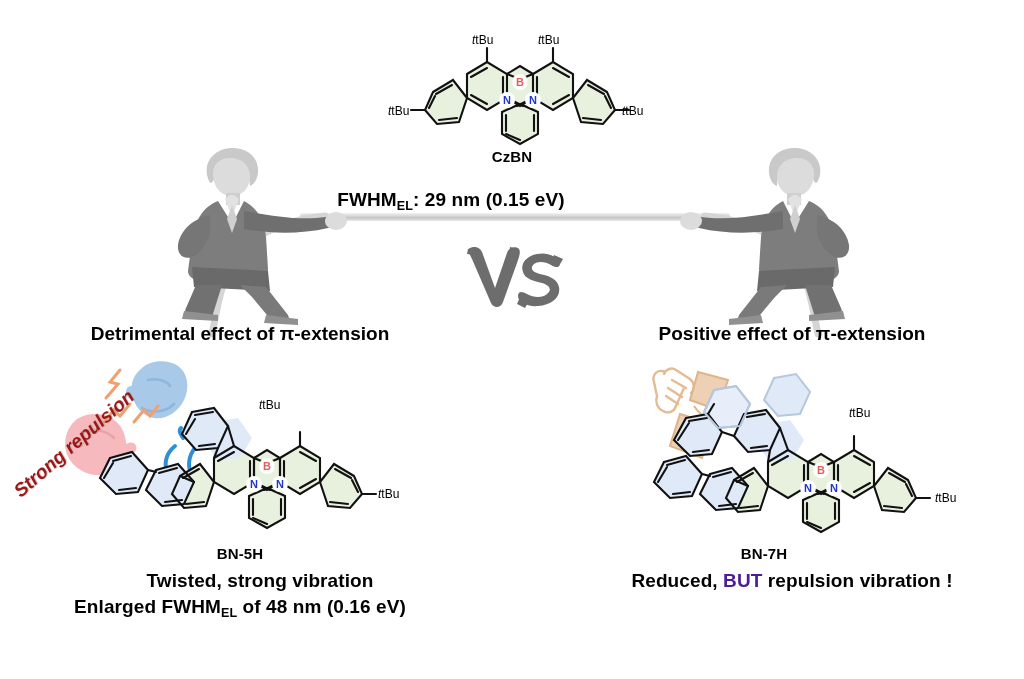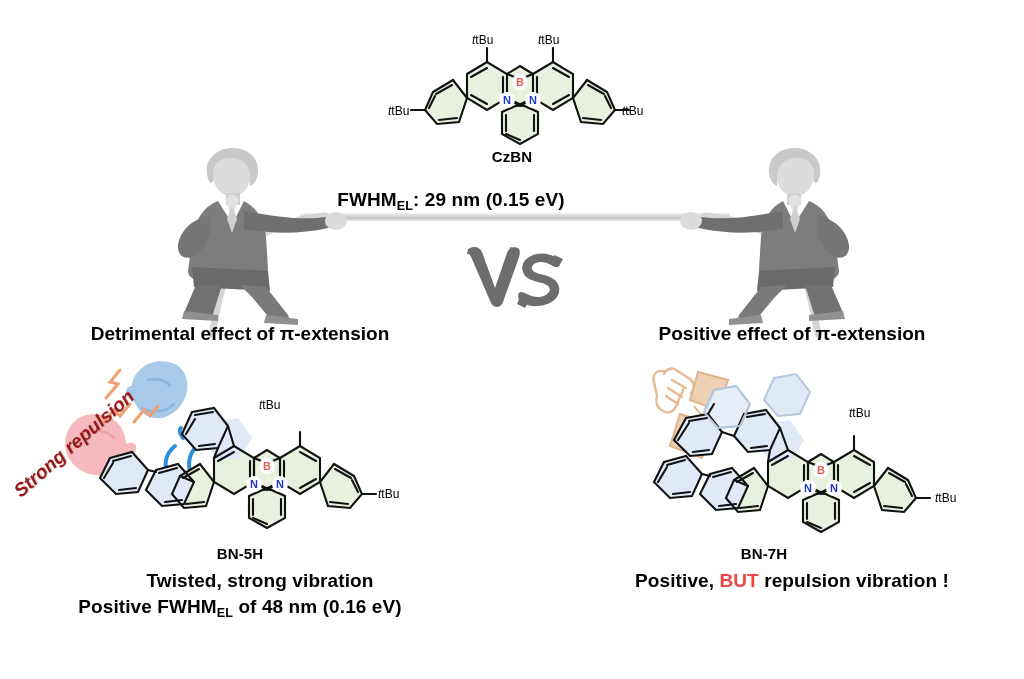--- a/index.html
+++ b/index.html
@@ -16,21 +16,21 @@
   .cap{
     font-weight:bold;
     text-align:center;
     color:#000;
     white-space:nowrap;
     letter-spacing:.1px;
   }
   .cap .sub{font-size:.66em;vertical-align:-0.28em;font-weight:bold;}
   .mol-name{font-size:15px;}
   .line{font-size:19px;}
-  .red{color:#ef4444;}
+  .red{color:#4c1d95;}
 
   .sect-title{font-size:19px;font-weight:bold;text-align:center;white-space:nowrap;}
 
   
   .repulsion{
     font-size:19px;font-weight:bold;font-style:italic;
     color:#9c1818;
     white-space:nowrap;
     transform-origin:left bottom;
     text-shadow:1px 1px 0 rgba(160,160,160,.45);
@@ -338,21 +338,21 @@
     <circle cx="184" cy="92" r="8" fill="#fff"></circle>
     <text class="l5" x="184" y="96" text-anchor="middle" fill="#1e36cc">N</text>
   </svg>
 
   <div class="abs" style="left:259px;top:398px;font-size:12px;"><i>t</i><span>tBu</span></div>
   <div class="abs" style="left:378px;top:487px;font-size:12px;"><i>t</i><span>tBu</span></div>
 
   <div class="abs cap mol-name" style="left:0;top:545px;width:480px;">BN-5H</div>
   <div class="abs cap line" style="left:0;top:570px;width:480px;margin-left:20px;">Twisted, strong vibration</div>
   <div class="abs cap line" style="left:0;top:596px;width:480px;">
-    <span>Positive FWHM</span><span class="sub">EL</span><span> of 48 nm (0.16 eV)</span>
+    <span>Enlarged FWHM</span><span class="sub">EL</span><span> of 48 nm (0.16 eV)</span>
   </div>
 
   <svg class="abs" style="left:646px;top:366px;width:120px;height:104px;" viewBox="0 0 120 104">
     <g stroke="#e6bb93" stroke-width="2.4" fill="#ffffff" stroke-linejoin="round" stroke-linecap="round">
       <path d="M8,16 C6,10 10,4 16,5 L32,9 C38,11 40,17 38,22 L30,40 C28,46 22,48 17,45
                C11,42 9,36 11,30 Z"></path>
       <path d="M18,8 C20,3 26,1 30,4 L44,13 C49,17 49,24 45,27"></path>
       <path d="M26,14 L40,22 M22,22 L36,31 M20,30 L32,38"></path>
     </g>
     <g fill="#eccaa8" opacity=".85">
@@ -451,16 +451,16 @@
     <text class="l7" x="188" y="114" text-anchor="middle" fill="#1e36cc">N</text>
     <circle cx="214" cy="110" r="8" fill="#fff"></circle>
     <text class="l7" x="214" y="114" text-anchor="middle" fill="#1e36cc">N</text>
   </svg>
 
   <div class="abs" style="left:849px;top:406px;font-size:12px;"><i>t</i><span>tBu</span></div>
   <div class="abs" style="left:935px;top:491px;font-size:12px;"><i>t</i><span>tBu</span></div>
 
   <div class="abs cap mol-name" style="left:532px;top:545px;width:464px;">BN-7H</div>
   <div class="abs cap line" style="left:560px;top:570px;width:464px;">
-    <span>Positive, </span><span class="red">BUT</span><span> repulsion vibration !</span>
+    <span>Reduced, </span><span class="red">BUT</span><span> repulsion vibration !</span>
   </div>
 
 </div>
 
 </body></html>

